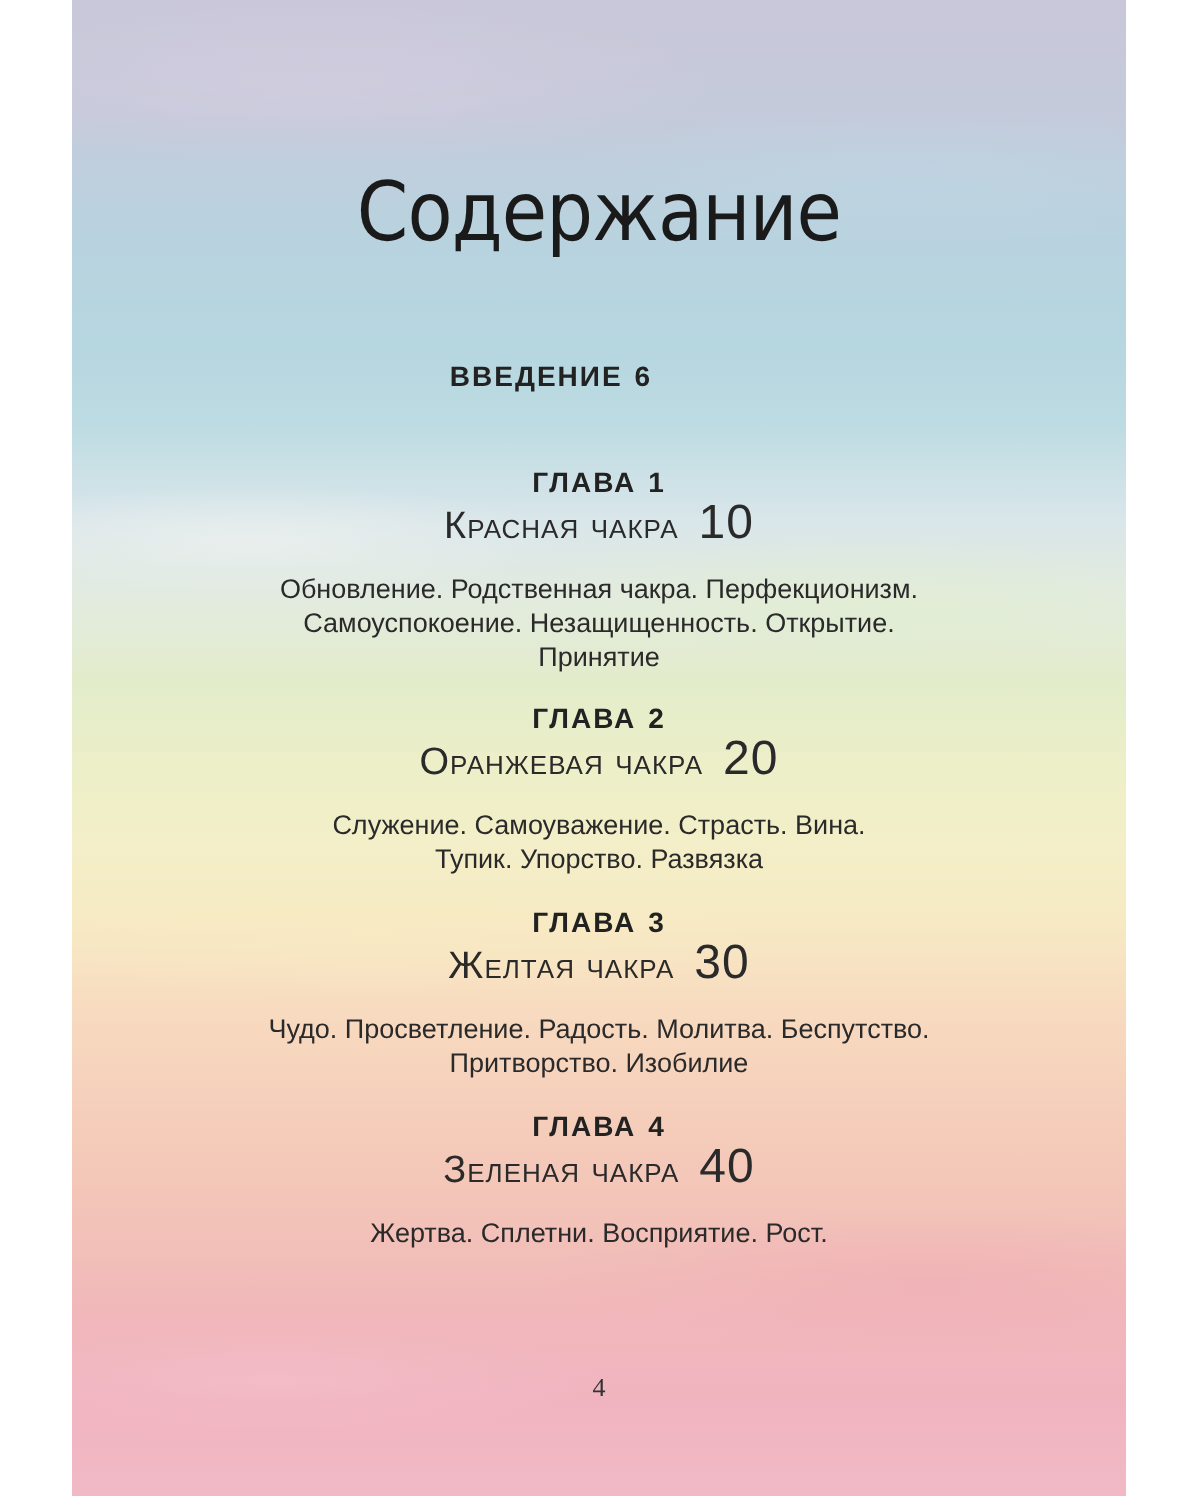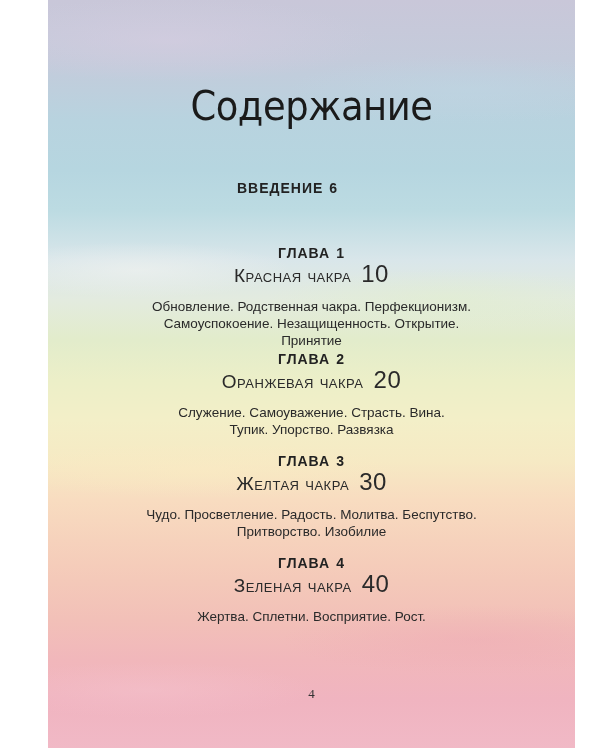--- a/index.html
+++ b/index.html
@@ -5,21 +5,21 @@
     html, body {
       margin: 0;
       padding: 0;
       width: 600px;
       height: 750px;
       background: #ffffff;
       overflow: hidden;
     }
     .page {
       position: absolute;
-      left: 48px;
+      left: 36px;
       top: 0;
       width: 527px;
       height: 748px;
       overflow: hidden;
       background: linear-gradient(
         to bottom,
         #c9c7d9 0px,
         #c4cbdb 60px,
         #b8d3df 120px,
         #b6d6e0 170px,
@@ -135,21 +135,21 @@
 <div class="page">
   <div class="wash"></div>
   <div class="content">
 
     <div class="title">Содержание</div>
 
     <div class="intro">
       <span>ВВЕДЕНИЕ</span><span class="num">6</span>
     </div>
 
-    <div class="chapter" style="top:232px;margin-top:12px;">
+    <div class="chapter" style="top:232px;">
       <div class="ch-label">
         <span>ГЛАВА</span><span class="num">1</span>
       </div>
       <div class="ch-title">
         <span>Красная чакра</span><span class="page-num">10</span>
       </div>
       <div class="ch-topics">
         <div>Обновление. Родственная чакра. Перфекционизм.</div>
         <div>Самоуспокоение. Незащищенность. Открытие.</div>
         <div>Принятие</div>

